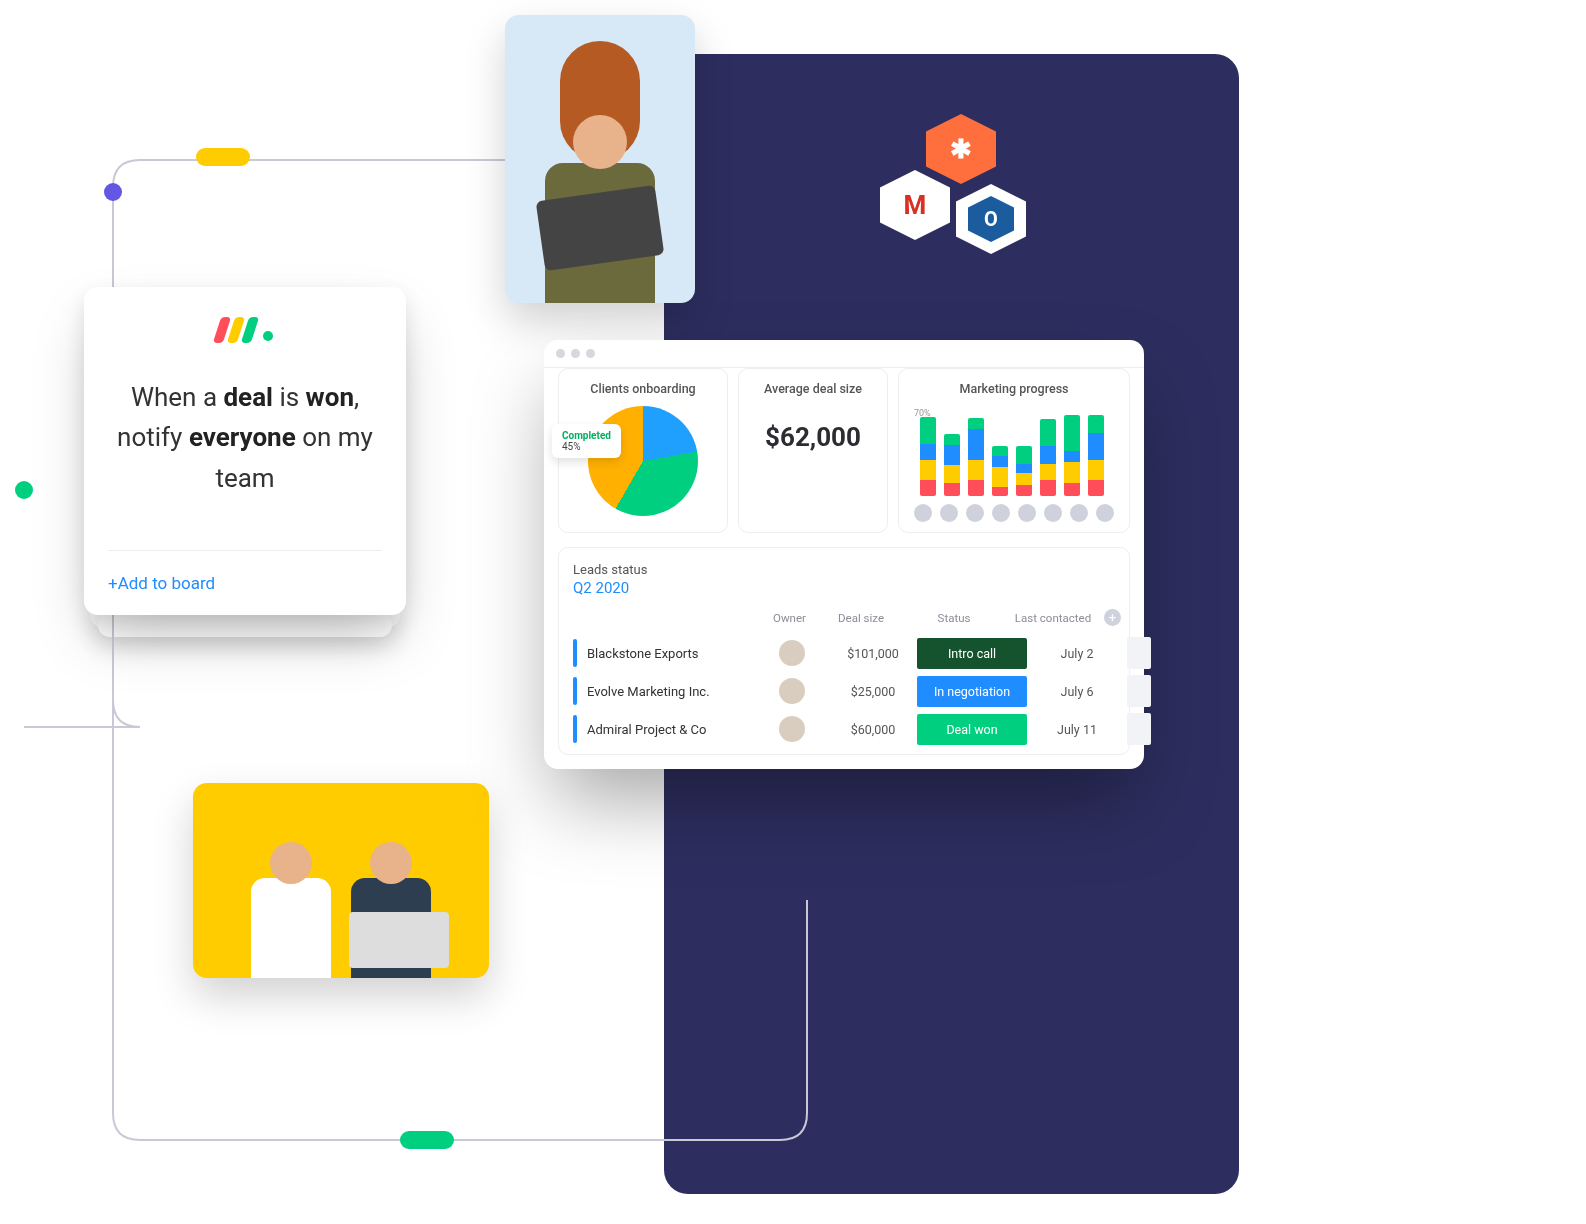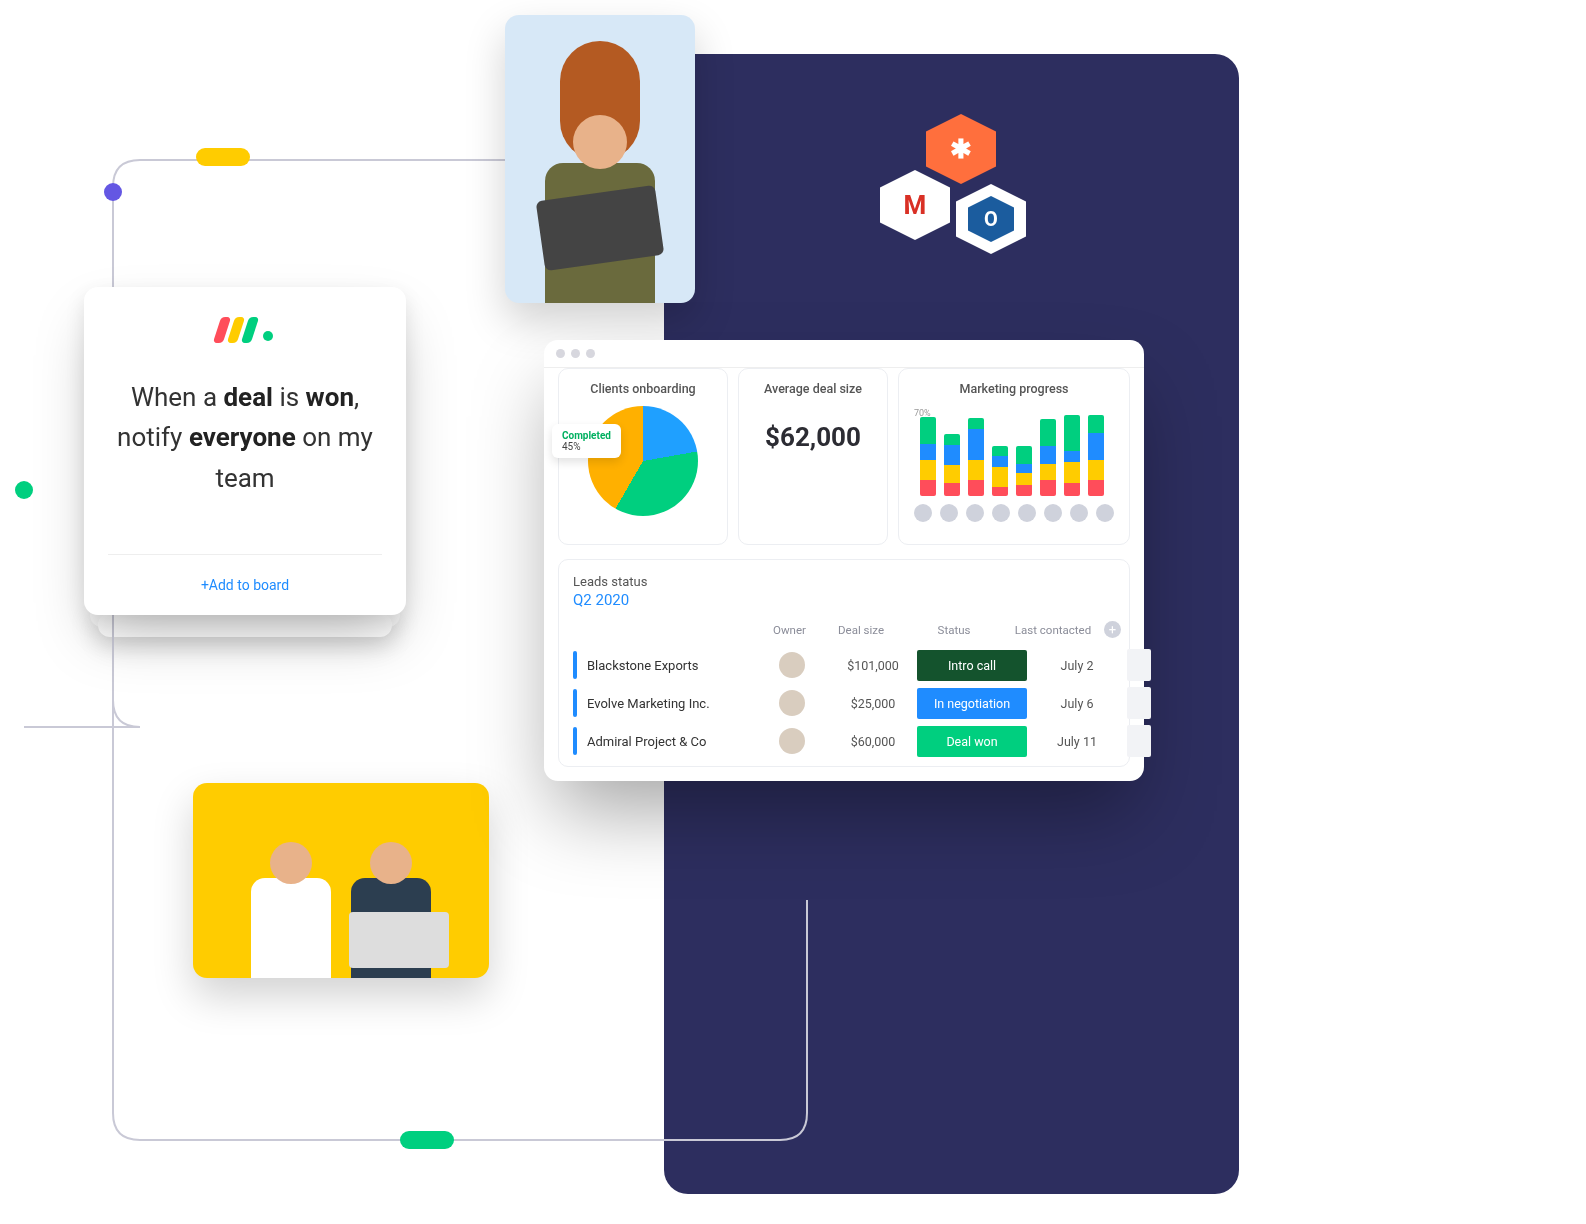--- a/index.html
+++ b/index.html
@@ -55,22 +55,22 @@
     box-shadow: 0 10px 25px rgba(0,0,0,.12);
   }
   .auto-card::after{ left:14px; right:14px; bottom:-22px; }
   .logo-row { display:flex; gap:4px; align-items:flex-end; margin-bottom:34px;}
   .stripe { width:10px; height:26px; border-radius:4px; transform:skewX(-18deg);}
   .stripe.r{background:#ff4d5a;} .stripe.y{background:#ffcc00;} .stripe.g{background:#00cf7f;}
   .logo-dot{ width:10px;height:10px;border-radius:50%;background:#00cf7f; margin-left:4px; margin-bottom:2px;}
   .auto-text { text-align:center; font-size:26px; color:#333; line-height:1.55; }
   .auto-text b{ font-weight:700; color:#222;}
   .auto-footer{
-    margin-top:auto; border-top:1px solid #eee; width:100%; text-align:center;
-    padding:22px 0; color:#1f8cff; font-size:14px; cursor:pointer;
+    margin-top:auto; border-top:1px solid #eee; width:100%; text-align:left;
+    padding:22px 0; color:#1f8cff; font-size:17px; cursor:pointer;
   }
 
   
   .photo {
     position:absolute; border-radius:14px; overflow:hidden;
     display:flex; align-items:flex-end; justify-content:center;
     box-shadow:0 18px 40px rgba(0,0,0,.18);
   }
   .photo.top{ left:505px; top:15px; width:190px; height:288px; background:#d7e8f7;}
   .photo.bottom{ left:193px; top:783px; width:296px; height:195px; background:#ffcc00;}
@@ -105,21 +105,21 @@
     position:absolute; left:544px; top:340px; width:600px; background:#fff;
     border-radius:14px; box-shadow:0 40px 80px -10px rgba(0,0,0,.35);
     padding-bottom:14px;
   }
   .dash-chrome{ height:28px; border-bottom:1px solid #eee; display:flex; align-items:center; gap:6px; padding:0 12px;}
   .win-dot{ width:9px;height:9px;border-radius:50%;background:#d7d7de;}
   .dash-head{ display:flex; align-items:center; justify-content:space-between; padding:20px 28px 16px;}
   .dash-title{ font-size:26px; font-weight:500; color:#2c2c33;}
   .more{ letter-spacing:3px; color:#b6b6c2; cursor:pointer; font-weight:700;}
   .widgets{ display:flex; gap:10px; padding:0 14px;}
-  .widget{ border:1px solid #eceef2; border-radius:10px; padding:12px 10px 22px; display:flex; flex-direction:column; align-items:center;}
+  .widget{ border:1px solid #eceef2; border-radius:10px; padding:12px 10px 10px; display:flex; flex-direction:column; align-items:center;}
   .widget h4{ font-size:12.5px; font-weight:500; color:#555; margin-bottom:10px;}
   .w1{ width:170px;} .w2{ width:150px;} .w3{ flex:1;}
 
   
   .pie-wrap{ position:relative; width:110px;height:110px;}
   .pie{ width:100%;height:100%;border-radius:50%;
         background: conic-gradient(#1fa0ff 0 80deg,#00cf7f 80deg 210deg,#ffb000 210deg 360deg);}
   .pie-label{ position:absolute; left:-36px; top:18px; background:#fff; border-radius:6px; padding:6px 10px;
               box-shadow:0 4px 10px rgba(0,0,0,.12); font-size:10px;}
   .pie-label .c{ color:#00b060; font-weight:700; display:block;}

